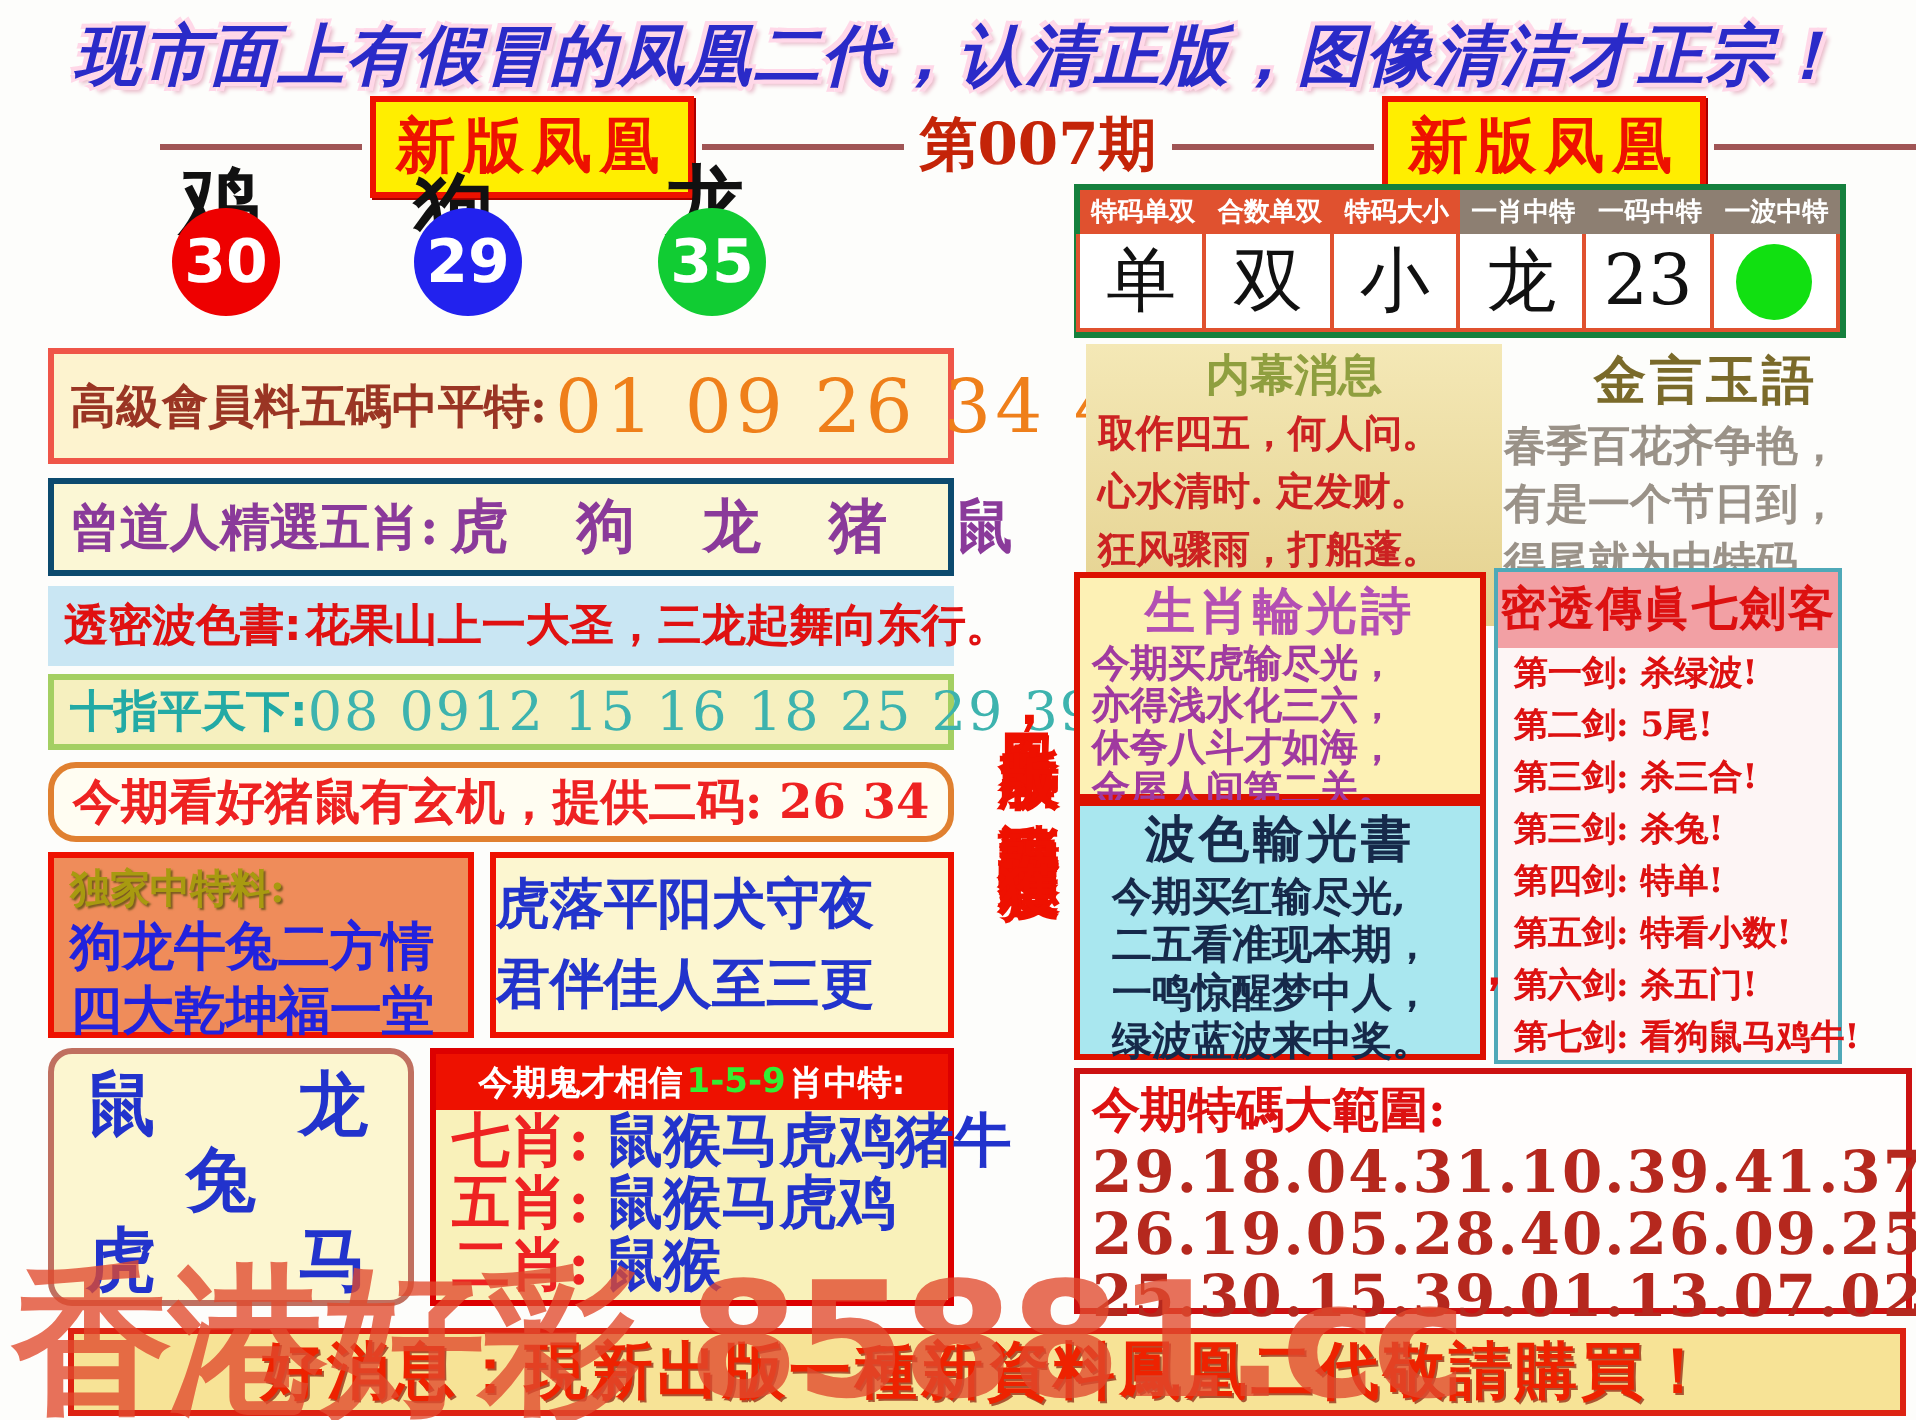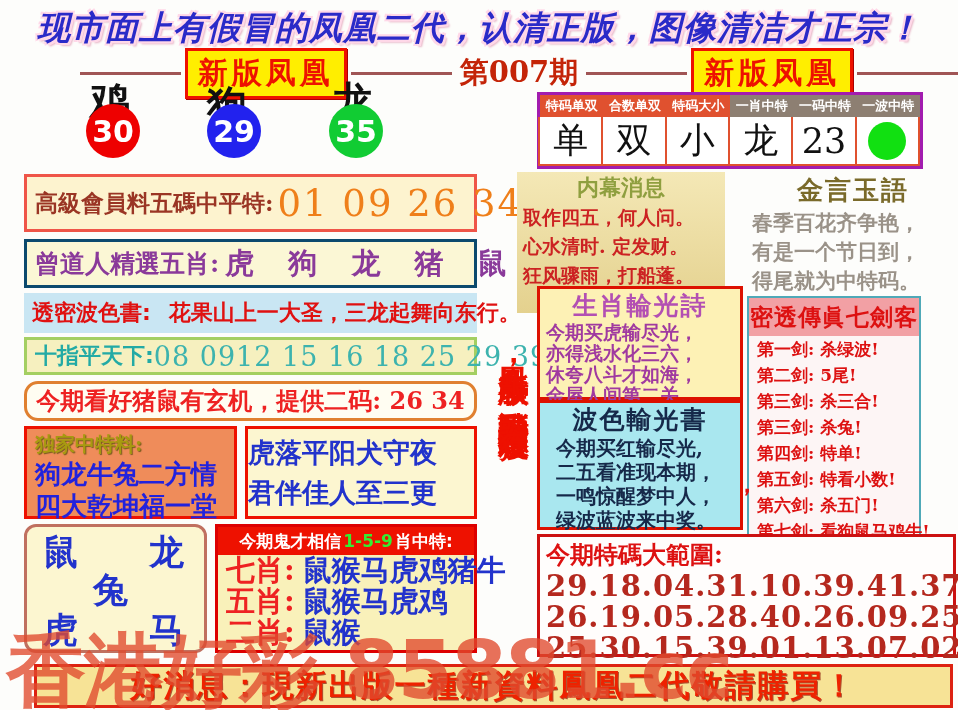--- a/index.html
+++ b/index.html
@@ -30,21 +30,21 @@
   
   .lbox { left:24px; width:453px; display:flex; align-items:center; padding:0 8px; }
   .vip { top:174px; height:58px; border:3px solid #ef5548; background:#fdf3cf; }
   .vip .lab { color:#9a3524; font-weight:bold; font-size:23px; font-family:"DejaVu Serif", serif; white-space:nowrap;}
   .vip .val { color:#ef7f1a; font-size:37px; margin-left:4px; font-family:"DejaVu Serif", serif; white-space:nowrap; letter-spacing:2px;}
   .fivez { top:239px; height:49px; border:3px solid #0c4a6e; background:#fbf7d5; }
   .fivez .lab { color:#8a3a9a; font-weight:bold; font-size:25px; font-family:"DejaVu Serif", serif; white-space:nowrap;}
   .fivez .val { color:#8a3a9a; font-size:29px; font-weight:bold; margin-left:6px; letter-spacing:12px; font-family:"DejaVu Serif", serif; white-space:nowrap;}
   .waveb { top:293px; height:40px; background:#c9e6f3; }
   .waveb .lab { color:#e01111; font-weight:bold; font-size:22px; white-space:nowrap; font-family:"DejaVu Sans", sans-serif;}
-  .waveb .val { color:#e01111; font-weight:bold; font-size:22px; margin-left:18px; white-space:nowrap; font-family:"DejaVu Serif", serif;}
+  .waveb .val { color:#e01111; font-weight:bold; font-size:22px; margin-left:2px; white-space:nowrap; font-family:"DejaVu Serif", serif;}
   .tenf { top:337px; height:38px; border:3px solid #a4cf62; background:#f6f0bf; }
   .tenf .lab { color:#23aaa5; font-weight:bold; font-size:22px; white-space:nowrap; font-family:"DejaVu Sans", sans-serif;}
   .tenf .val { color:#3db3ae; font-size:27px; white-space:nowrap; font-family:"DejaVu Serif", serif; letter-spacing:1px;}
   .twocode { top:381px; height:40px; border:3px solid #e08030; border-radius:14px; background:#fffdf2; justify-content:center;}
   .twocode .val { color:#ee2222; font-size:24px; font-weight:bold; white-space:nowrap; font-family:"DejaVu Serif", serif;}
 
   .exclusive { left:24px; top:426px; width:213px; height:93px; border:3px solid #ee1100; background:#ef8c5a; padding:2px 8px;}
   .exclusive .title { color:#a89a10; font-weight:bold; font-size:20px; text-shadow:1px 1px 1px #7a5a20; font-family:"DejaVu Serif", serif;}
   .exclusive .line { color:#2222dd; font-weight:bold; font-size:26px; line-height:32px; white-space:nowrap; font-family:"DejaVu Serif", serif;}
   .couplet { left:245px; top:426px; width:232px; height:93px; border:3px solid #ee1100; background:#fcf6d0;
@@ -60,50 +60,50 @@
   .ghost-row { display:flex; padding:0 8px; font-size:29px; font-weight:bold; line-height:31px; font-family:"DejaVu Serif", serif;}
   .ghost-row .lab { color:#ee2222; white-space:nowrap; }
   .ghost-row .val { color:#2233cc; margin-left:8px; white-space:nowrap; }
 
   
   .vbanner { left:481px; top:90px; width:54px; height:568px; writing-mode:vertical-rl; text-orientation:upright;
     color:#ee1100; font-weight:bold; font-size:31px; letter-spacing:2px; text-align:center;
     font-family:"DejaVu Serif", serif; }
 
   
-  .ptable { left:537px; top:92px; width:386px; height:77px; border:3px solid #a21caf; background:#fff;
+  .ptable { left:537px; top:92px; width:386px; height:77px; border:3px solid #15803d; background:#fff;
     display:flex; flex-direction:column; }
   .pt-head { display:flex; height:22px; }
   .pt-head div { flex:1; background:#e0512f; color:#fff; font-weight:bold; font-size:13px;
     display:flex; align-items:center; justify-content:center; white-space:nowrap; font-family:"DejaVu Sans", sans-serif;}
   .pt-head div.dark { background:#8d7f72; }
   .pt-body { display:flex; flex:1; }
   .pt-body div { flex:1; border:2px solid #e0512f; border-top:none; margin-left:-2px;
     display:flex; align-items:center; justify-content:center; color:#111; font-size:35px;
     font-family:"DejaVu Serif", serif; }
   .wave-dot { width:38px; height:38px; border-radius:50%; background:#11e011; }
 
   
-  .insider { left:517px; top:172px; width:208px; height:141px; background:linear-gradient(#f4e8b6,#e4d18e); padding:1px 6px;}
+  .insider { left:543px; top:172px; width:208px; height:141px; background:linear-gradient(#f4e8b6,#e4d18e); padding:1px 6px;}
   .insider .title { text-align:center; color:#8f9f3f; font-weight:bold; font-size:22px; font-family:"DejaVu Serif", serif;}
   .insider .line { color:#cc2222; font-weight:bold; font-size:19px; line-height:29px; white-space:nowrap; font-family:"DejaVu Serif", serif;}
   .golden { left:748px; top:172px; width:210px; height:113px; padding:1px 4px; }
   .golden .title { text-align:center; color:#7a6a2a; font-weight:bold; font-size:26px; letter-spacing:2px; font-family:"DejaVu Serif", serif;}
   .golden .line { color:#9a9288; font-weight:bold; font-size:21px; line-height:29px; white-space:nowrap; font-family:"DejaVu Serif", serif;}
 
   
   .zpoem { left:537px; top:286px; width:206px; height:114px; border:3px solid #dd1100; background:#fdf1b5; padding:0 6px;}
   .zpoem .title { text-align:center; color:#b34fb3; font-weight:bold; font-size:25px; letter-spacing:2px; font-family:"DejaVu Serif", serif;}
   .zpoem .line { color:#a03aa0; font-weight:bold; font-size:19px; line-height:21px; white-space:nowrap; font-family:"DejaVu Serif", serif;}
   .wpoem { left:537px; top:400px; width:206px; height:130px; border:3px solid #dd1100; background:#a9e7ef; padding:0 16px;}
   .wpoem .title { text-align:center; color:#16294a; font-weight:bold; font-size:25px; letter-spacing:2px; font-family:"DejaVu Serif", serif;}
   .wpoem .line { color:#16294a; font-weight:bold; font-size:20px; line-height:24px; white-space:nowrap; font-family:"DejaVu Serif", serif;}
 
   
-  .swords { left:747px; top:296px; width:174px; height:248px; border:2px solid #4fa9b8; background:#fdf5f5; }
+  .swords { left:747px; top:284px; width:174px; height:248px; border:2px solid #4fa9b8; background:#fdf5f5; }
   .swords .title { background:#f2a0a4; color:#dd1111; font-weight:bold; font-size:23px; text-align:center;
     height:38px; line-height:38px; letter-spacing:1px; white-space:nowrap; font-family:"DejaVu Serif", serif;}
   .swords .line { color:#dd1111; font-weight:bold; font-size:17px; line-height:26px; padding-left:8px;
     white-space:nowrap; font-family:"DejaVu Serif", serif;}
 
   
   .range { left:537px; top:534px; width:419px; height:123px; border:3px solid #cc1111; background:#fffdfc; padding:2px 6px;}
   .range .title { color:#dd1111; font-weight:bold; font-size:24px; font-family:"DejaVu Serif", serif;}
   .range .line { color:#b5281e; font-weight:bold; font-size:29px; line-height:31px; white-space:nowrap;
     font-family:"DejaVu Serif", serif; letter-spacing:1px;}

